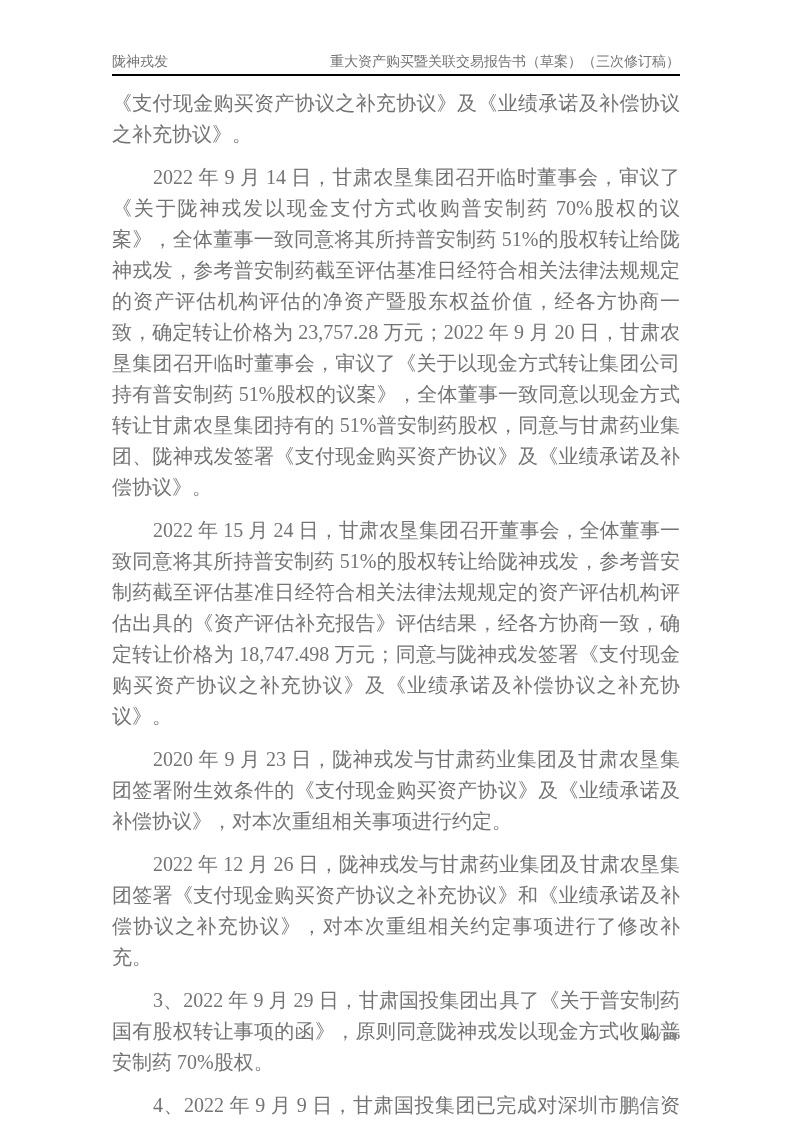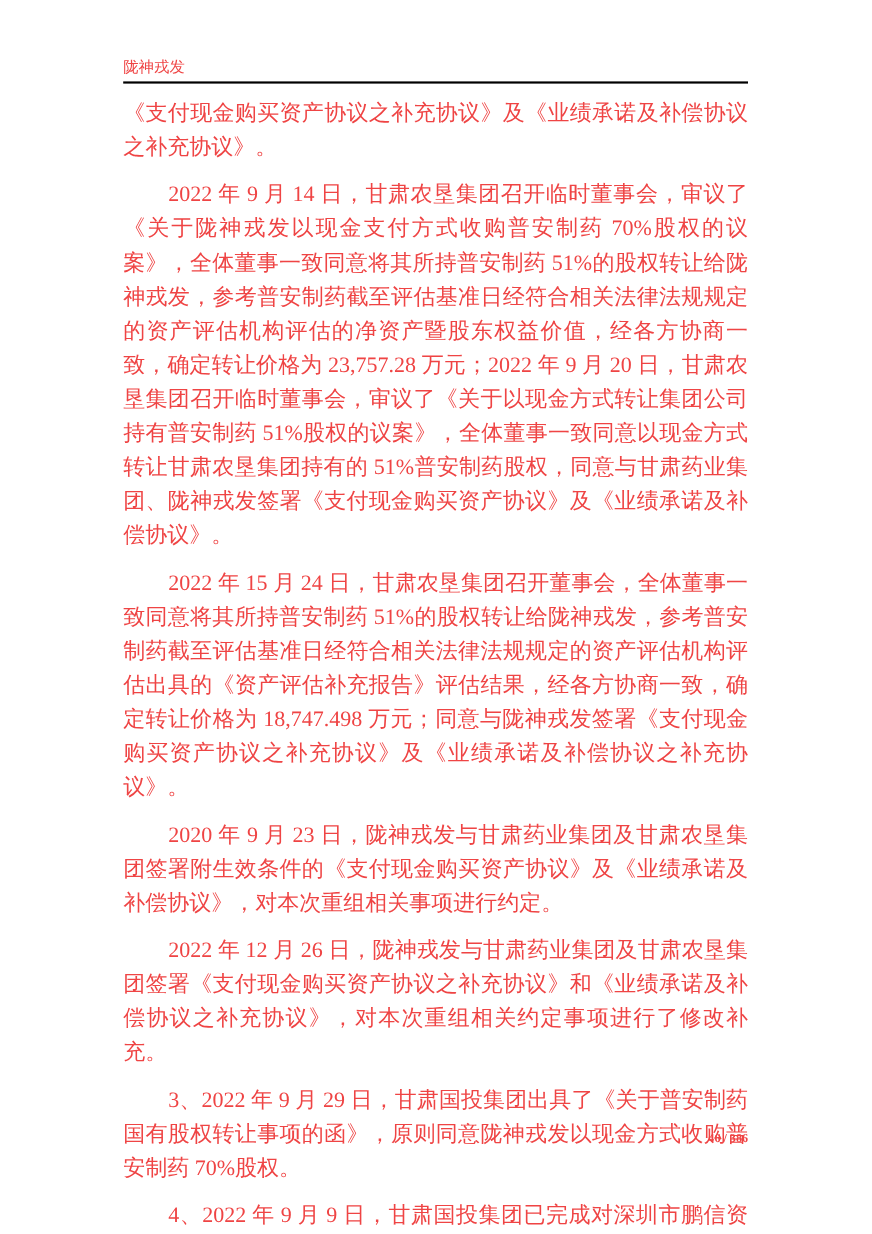--- a/index.html
+++ b/index.html
@@ -5,21 +5,21 @@
   html, body {
     margin: 0;
     padding: 0;
     background: #ffffff;
   }
   .page {
     position: relative;
     width: 793px;
     height: 1122px;
     background: #ffffff;
-    color: #ef4444;
+    color: #737373;
     font-family: "Liberation Serif", "DejaVu Serif", serif;
     overflow: hidden;
   }
   .header {
     position: absolute;
     left: 112px;
     width: 568px;
     top: 52px;
     display: flex;
     justify-content: space-between;
@@ -64,20 +64,21 @@
     line-height: 20px;
   }
 </style>
 </head>
 <body>
 
 <div class="page">
 
   <div class="header">
     <span class="header-left">陇神戎发</span>
+    <span class="header-right">重大资产购买暨关联交易报告书（草案）（三次修订稿）</span>
   </div>
 
   <div class="header-rule"></div>
 
   <div class="content">
     <p class="para">《支付现金购买资产协议之补充协议》及《业绩承诺及补偿协议之补充协议》。</p>
     <p class="para indent">2022 年 9 月 14 日，甘肃农垦集团召开临时董事会，审议了《关于陇神戎发以现金支付方式收购普安制药 70%股权的议案》，全体董事一致同意将其所持普安制药 51%的股权转让给陇神戎发，参考普安制药截至评估基准日经符合相关法律法规规定的资产评估机构评估的净资产暨股东权益价值，经各方协商一致，确定转让价格为 23,757.28 万元；2022 年 9 月 20 日，甘肃农垦集团召开临时董事会，审议了《关于以现金方式转让集团公司持有普安制药 51%股权的议案》，全体董事一致同意以现金方式转让甘肃农垦集团持有的 51%普安制药股权，同意与甘肃药业集团、陇神戎发签署《支付现金购买资产协议》及《业绩承诺及补偿协议》。</p>
     <p class="para indent">2022 年 15 月 24 日，甘肃农垦集团召开董事会，全体董事一致同意将其所持普安制药 51%的股权转让给陇神戎发，参考普安制药截至评估基准日经符合相关法律法规规定的资产评估机构评估出具的《资产评估补充报告》评估结果，经各方协商一致，确定转让价格为 18,747.498 万元；同意与陇神戎发签署《支付现金购买资产协议之补充协议》及《业绩承诺及补偿协议之补充协议》。</p>
     <p class="para indent">2020 年 9 月 23 日，陇神戎发与甘肃药业集团及甘肃农垦集团签署附生效条件的《支付现金购买资产协议》及《业绩承诺及补偿协议》，对本次重组相关事项进行约定。</p>
     <p class="para indent">2022 年 12 月 26 日，陇神戎发与甘肃药业集团及甘肃农垦集团签署《支付现金购买资产协议之补充协议》和《业绩承诺及补偿协议之补充协议》，对本次重组相关约定事项进行了修改补充。</p>

